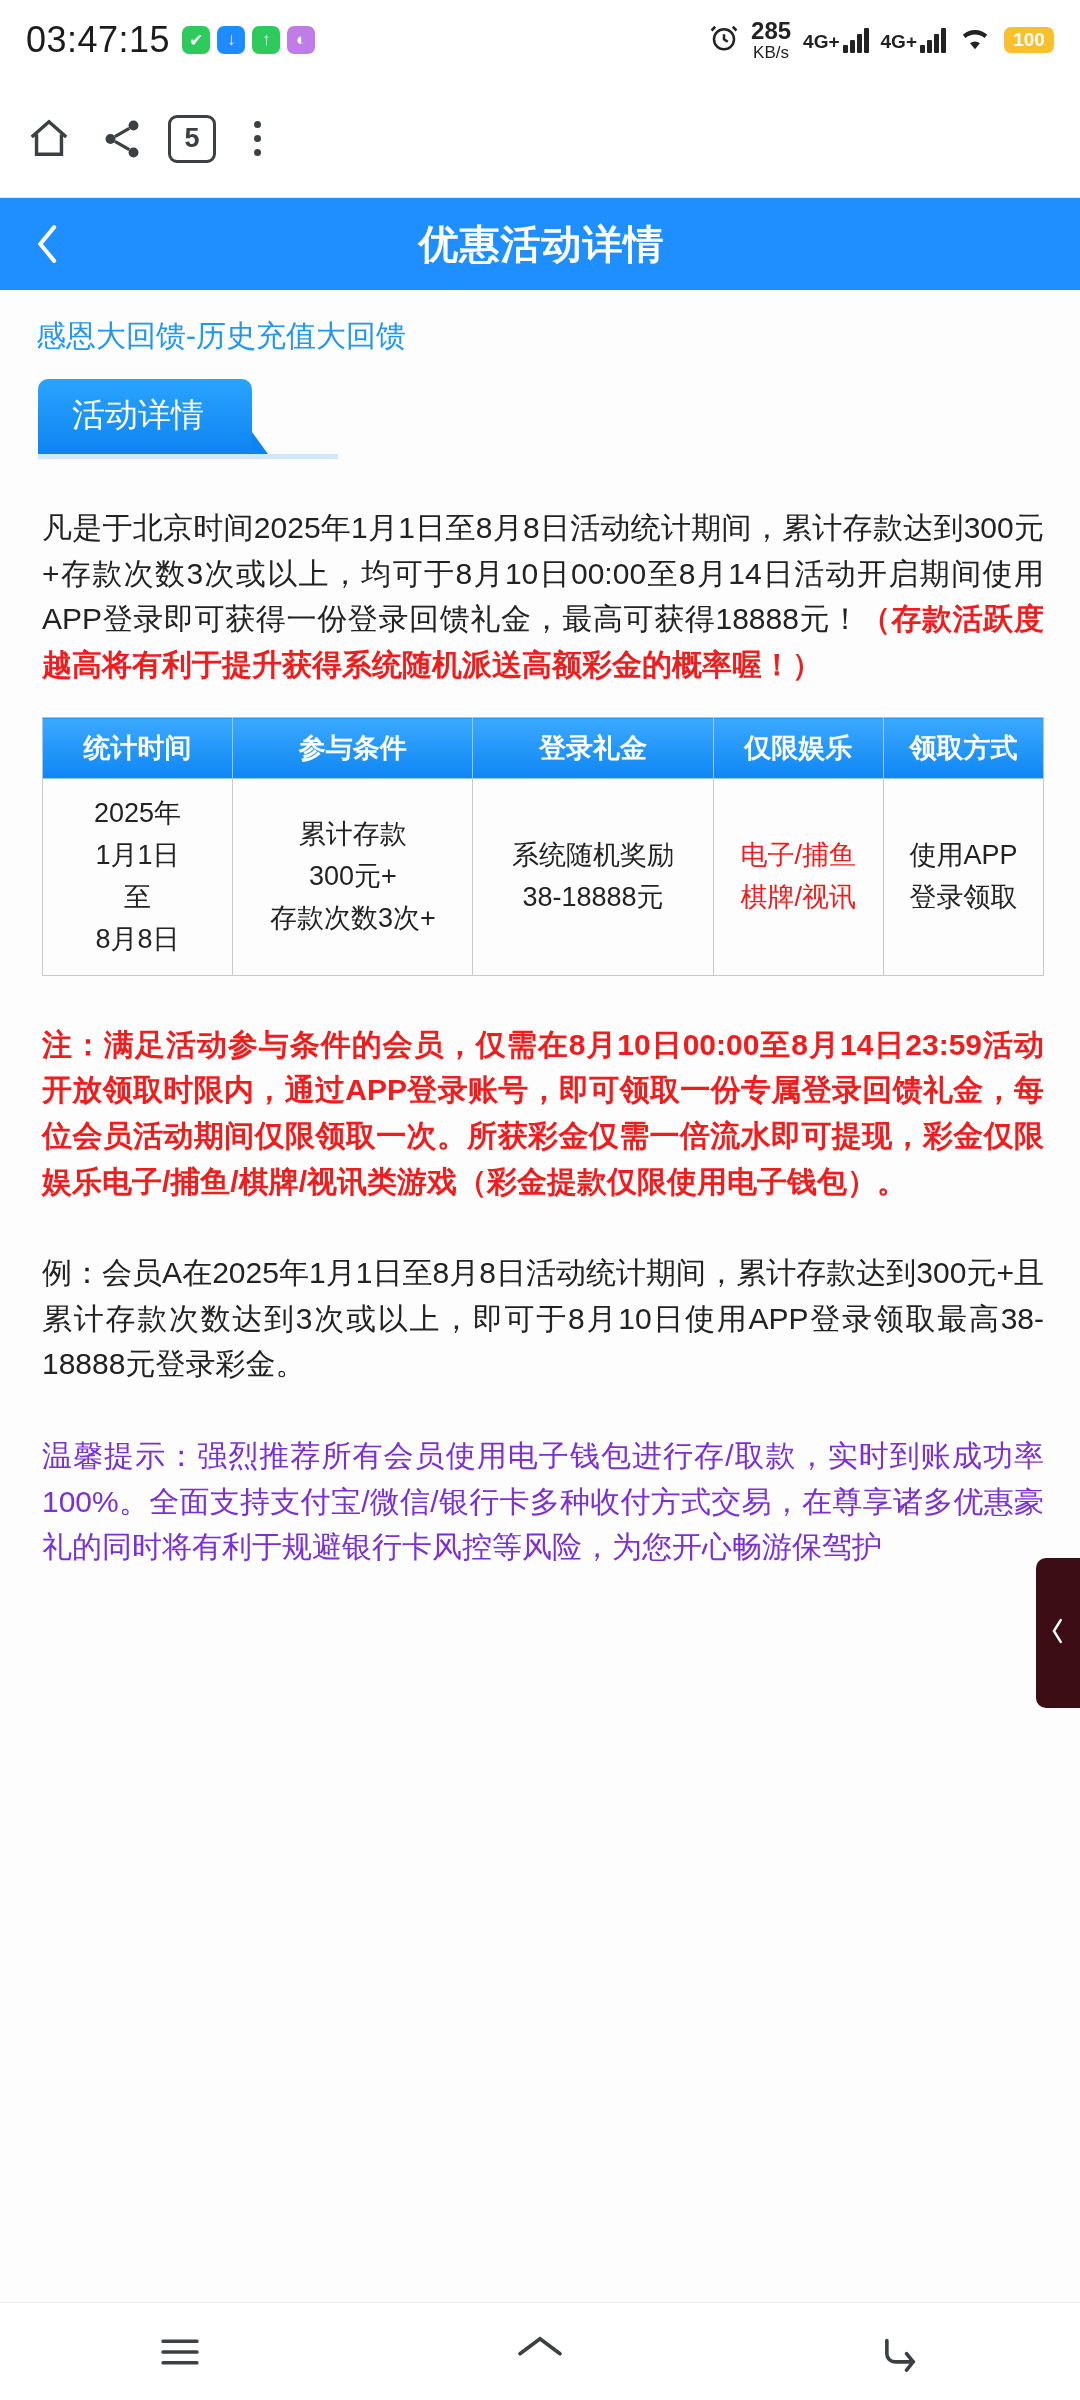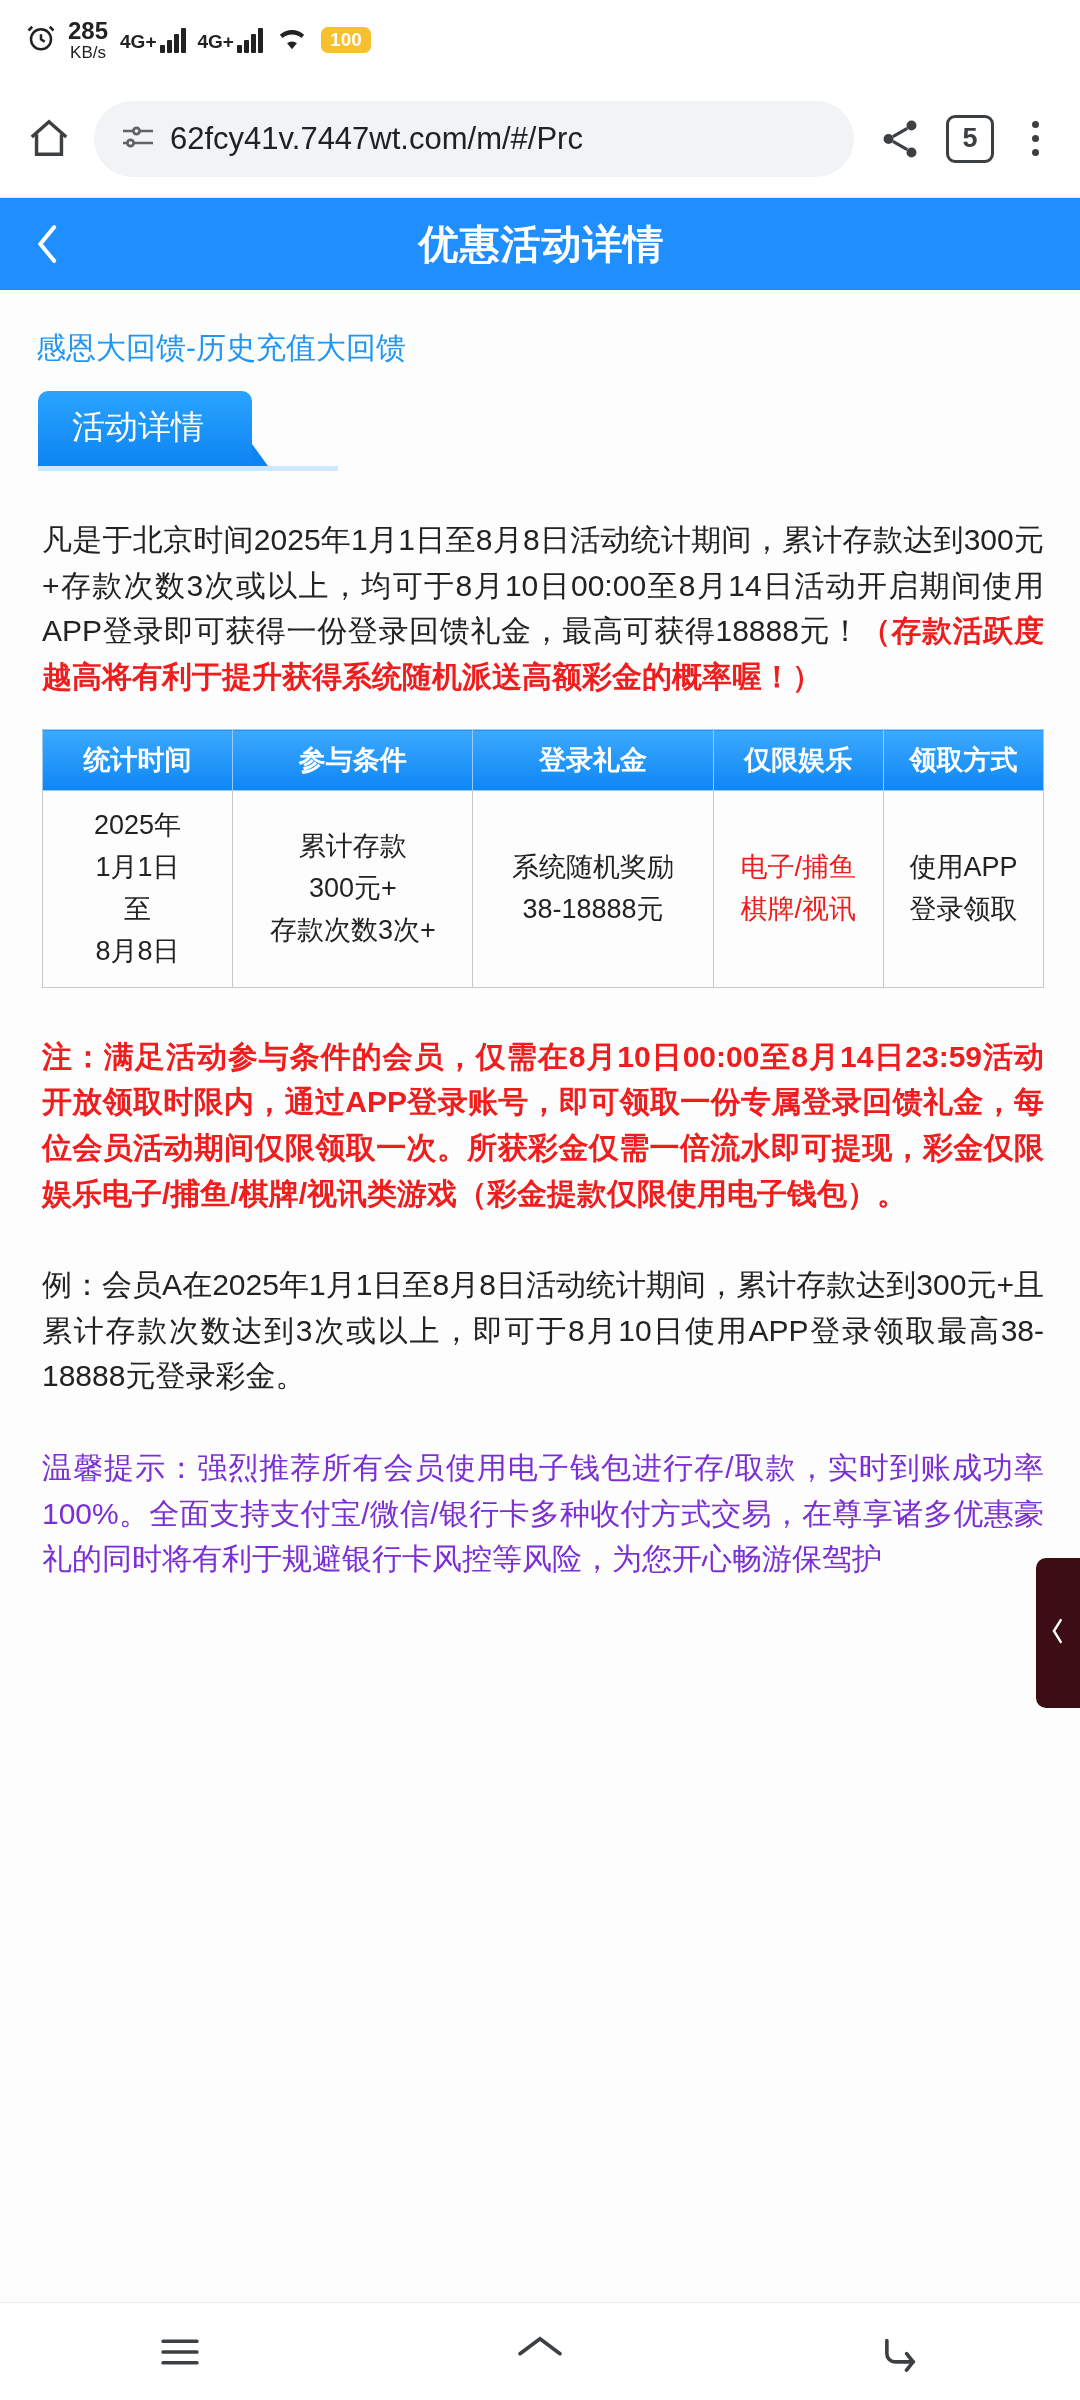--- a/index.html
+++ b/index.html
@@ -85,21 +85,21 @@
 
   
   .page {
     height: calc(2400px - 80px - 118px - 92px - 98px);
     background:#fdfdfd;
     padding: 0 22px;
     overflow: hidden;
     position: relative;
   }
   .breadcrumb {
-    color:#2196f3; font-size: 30px; padding: 26px 14px 8px 14px; margin-top: 12px;
+    color:#2196f3; font-size: 30px; padding: 26px 14px 8px 14px;
   }
   .section-tab {
     display:inline-block;
     background: linear-gradient(180deg,#2aa4ff 0%, #0d84f2 100%);
     color:#fff; font-size: 33px; font-weight:400;
     padding: 14px 48px 16px 34px;
     border-radius: 10px 10px 0 0;
     margin: 14px 0 0 16px;
     position: relative;
   }
@@ -160,20 +160,29 @@
     height: 98px; background:#fff;
     display:flex; align-items:center; justify-content:space-around;
     border-top: 1px solid #ececec;
   }
   .navbar .nb { width: 120px; height: 60px; display:flex; align-items:center; justify-content:center; }
 </style>
 </head>
 <body>
 
 <div class="statusbar">
+  <div class="sb-left">
+    <span class="sb-time">03:47:15</span>
+    <span class="sb-icons">
+      <span class="sb-badge" style="background:#2ecb5c">✔</span>
+      <span class="sb-badge" style="background:#1e8bff">↓</span>
+      <span class="sb-badge" style="background:#2ecb5c">↑</span>
+      <span class="sb-badge" style="background:#c07de8">◐</span>
+    </span>
+  </div>
   <div class="sb-right">
     <span>
       <svg width="30" height="30" viewBox="0 0 24 24" fill="none" stroke="#222" stroke-width="2">
         <circle cx="12" cy="13" r="8"></circle>
           <path d="M12 9v4l3 2"></path>
           <path d="M5 3L2 6"></path>
           <path d="M19 3l3 3"></path>
       </svg>
     </span>
     <span class="sb-kb">
@@ -208,30 +217,20 @@
   </div>
 </div>
 
 <div class="chrome">
   <span class="home-icon">
     <svg width="46" height="46" viewBox="0 0 24 24" fill="none" stroke="#3c4043" stroke-width="1.8">
       <path d="M3 11l9-8 9 8"></path>
         <path d="M5.5 9.5V20h13V9.5"></path>
     </svg>
   </span>
-  <div class="omnibox">
-    <span>
-      <svg width="36" height="28" viewBox="0 0 24 18" fill="none" stroke="#5f6368" stroke-width="1.8">
-        <path d="M2 5h7M13 5h9M2 13h3M9 13h13"></path>
-          <circle cx="11" cy="5" r="2.1"></circle>
-          <circle cx="7" cy="13" r="2.1"></circle>
-      </svg>
-    </span>
-    <span class="url">62fcy41v.7447wt.com/m/#/Prc</span>
-  </div>
   <span class="share-icon">
     <svg width="46" height="46" viewBox="0 0 24 24" fill="#3c4043">
       <circle cx="18" cy="5" r="2.6"></circle>
         <circle cx="6" cy="12" r="2.6"></circle>
         <circle cx="18" cy="19" r="2.6"></circle>
       <path d="M8.3 10.8l7.5-4.3M8.3 13.2l7.5 4.3" stroke="#3c4043" stroke-width="1.7"></path>
     </svg>
   </span>
   <span class="tabcount">5</span>
   <span class="menu-dots">

